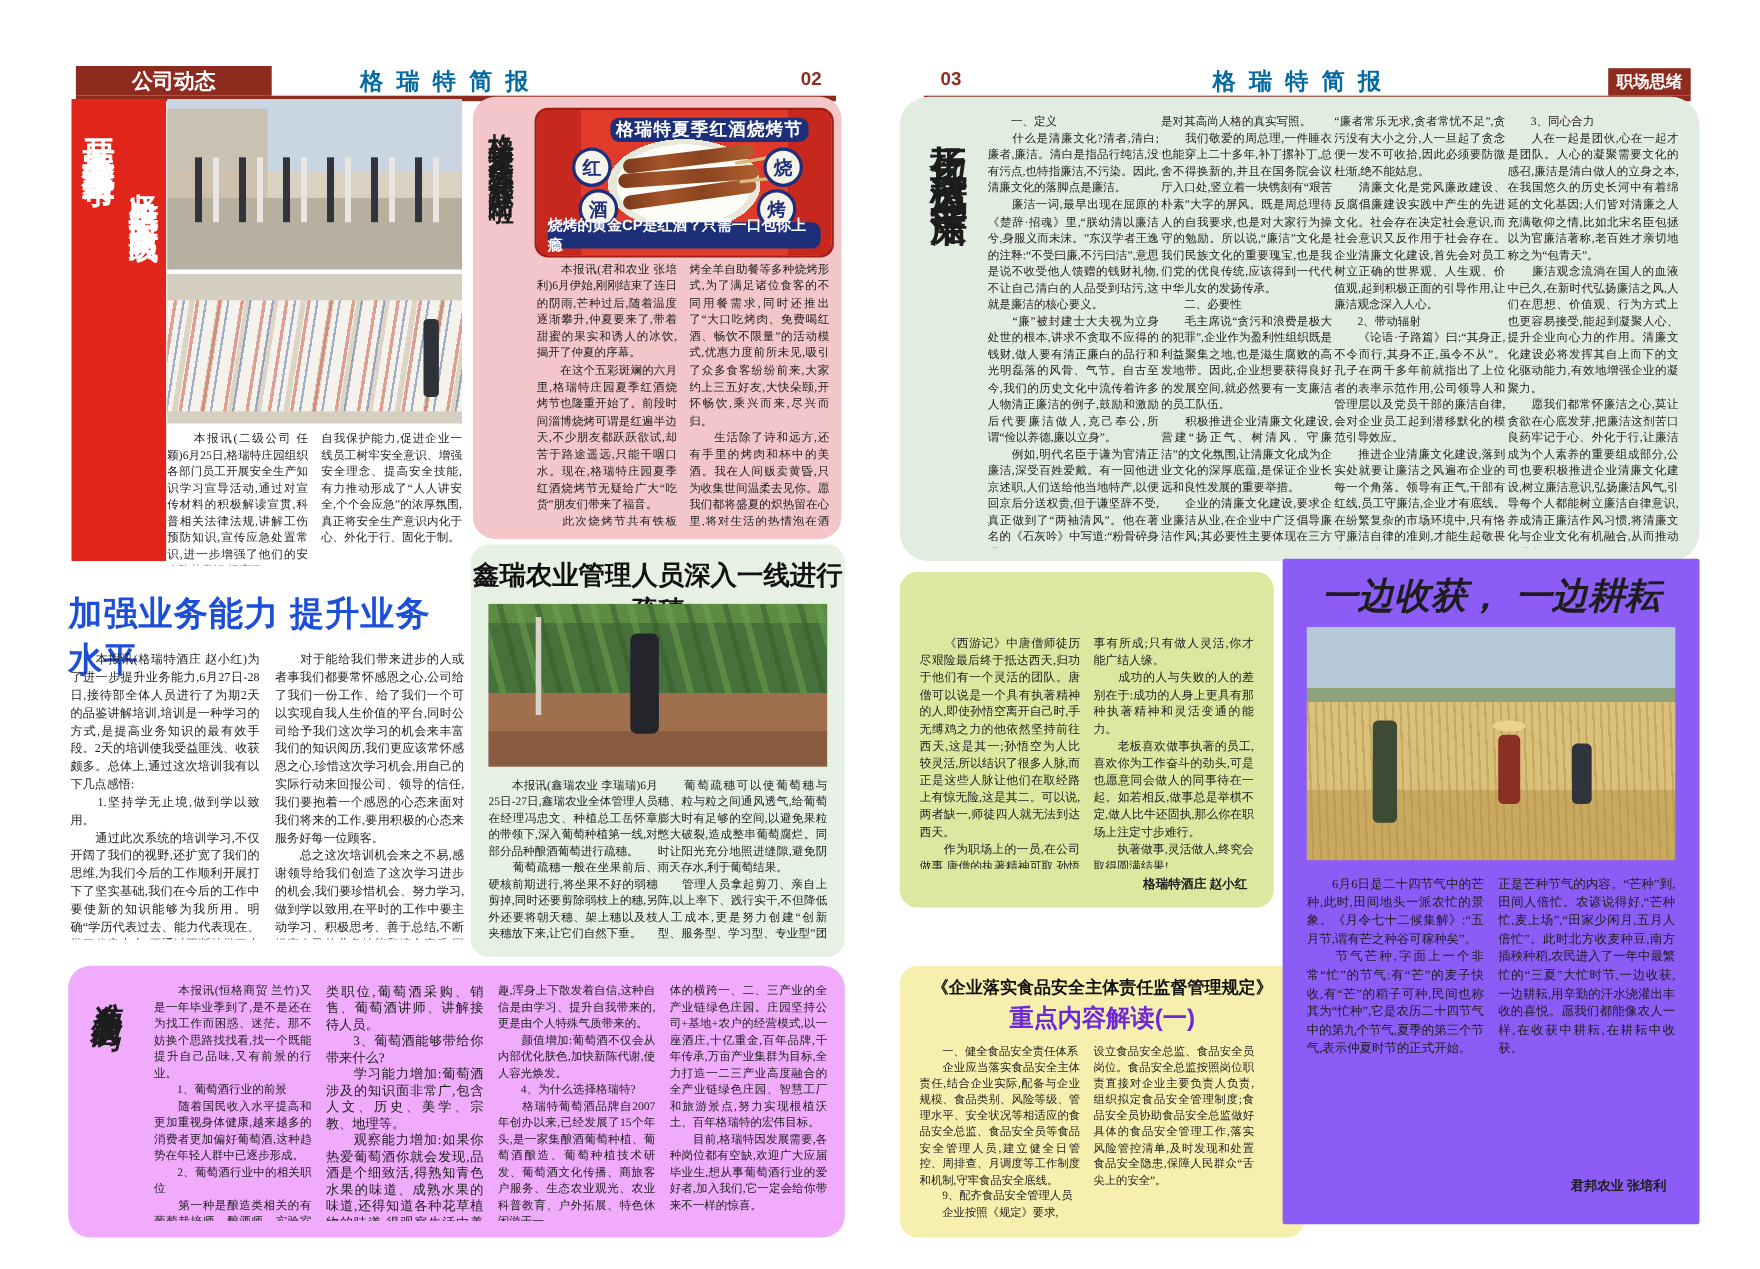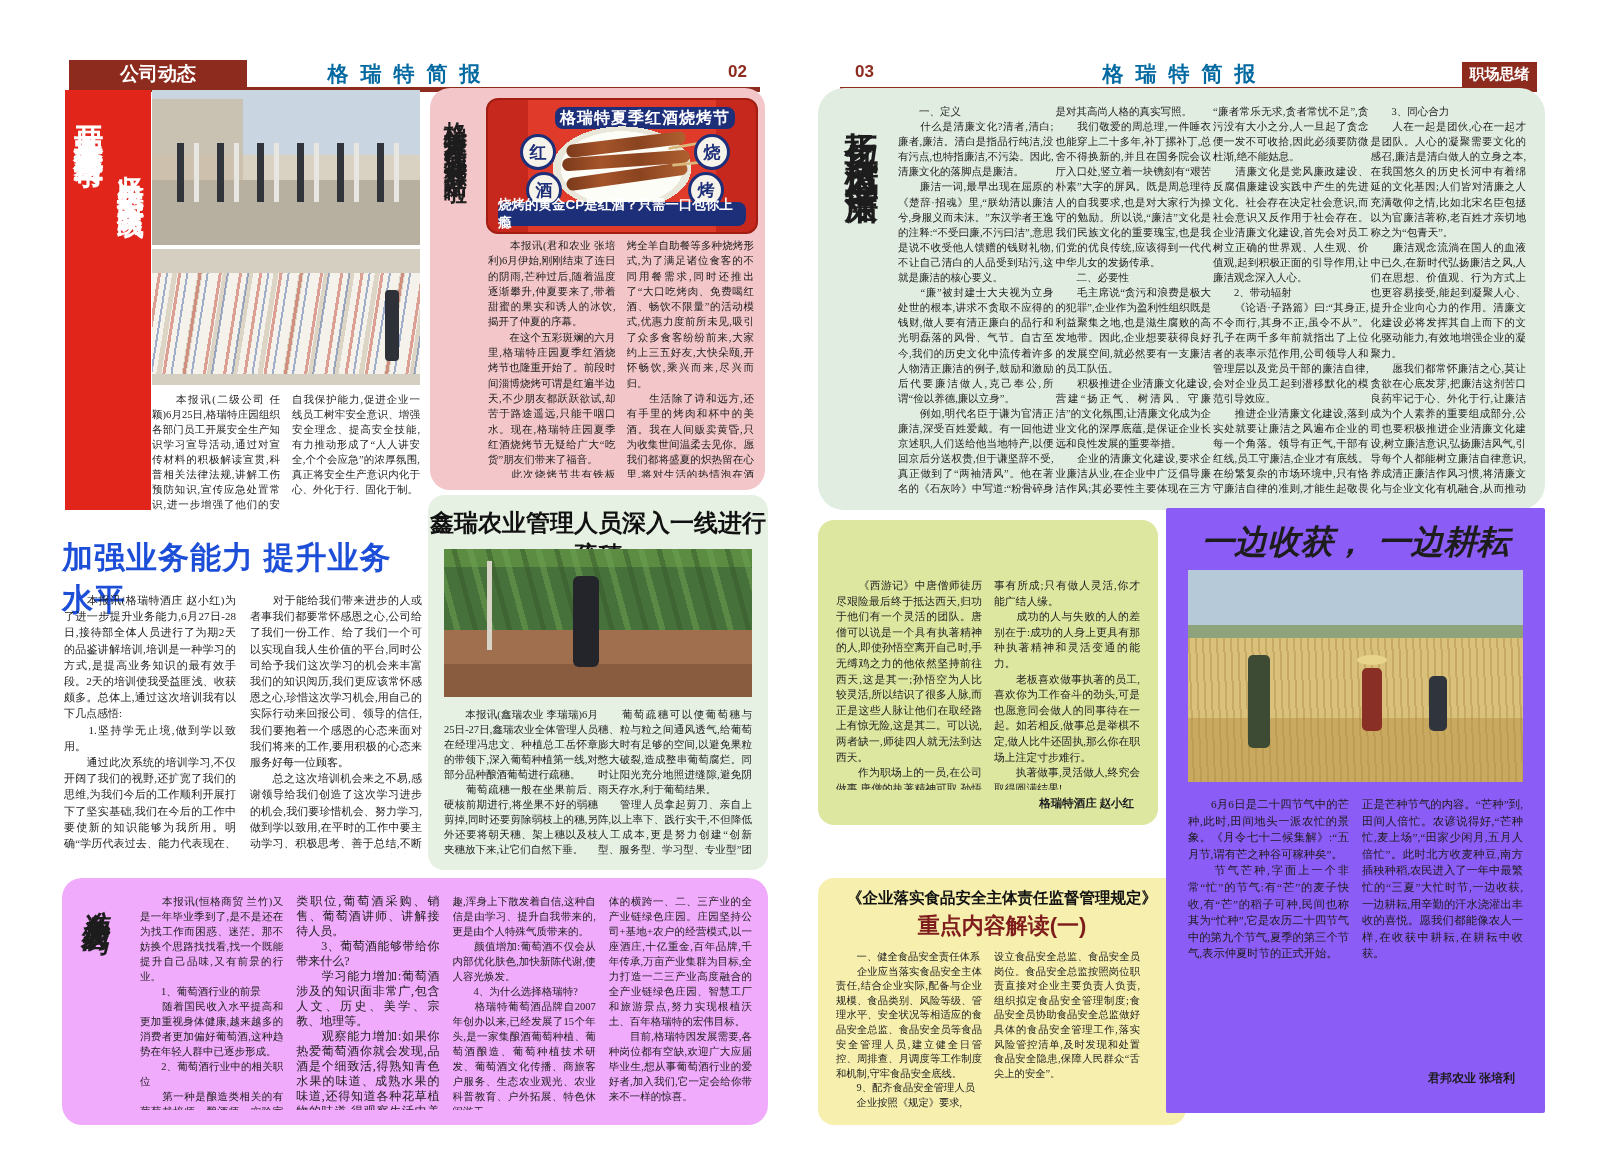--- a/index.html
+++ b/index.html
@@ -196,21 +196,21 @@
       <div class="col" style="font-size:10.8px;line-height:15.6px;">事有所成;只有做人灵活,你才能广结人缘。
 　　成功的人与失败的人的差别在于:成功的人身上更具有那种执著精神和灵活变通的能力。
 　　老板喜欢做事执著的员工,喜欢你为工作奋斗的劲头,可是也愿意同会做人的同事待在一起。如若相反,做事总是举棋不定,做人比牛还固执,那么你在职场上注定寸步难行。
 　　执著做事,灵活做人,终究会取得圆满结果!</div>
     </div>
     <div class="byline abs" style="right:24px;bottom:14px;font-size:11.5px;">格瑞特酒庄 赵小红</div>
   </div>
 
   <div class="abs box" style="left:818px;top:878px;width:368px;height:247px;background:#f6efad;border-radius:16px;">
     <div class="headline-sans" style="margin-top:10px;text-align:center;font-size:15.5px;color:#111;">《企业落实食品安全主体责任监督管理规定》</div>
-    <div class="headline-sans" style="margin-top:2px;text-align:center;font-size:22px;color:#7f1d1d;">重点内容解读(一)</div>
+    <div class="headline-sans" style="margin-top:2px;text-align:center;font-size:22px;color:#6d28d9;">重点内容解读(一)</div>
     <div class="cols abs" style="left:18px;top:72px;width:304px;height:162px;gap:12px;">
       <div class="col" style="font-size:10.3px;line-height:14.6px;">　　一、健全食品安全责任体系
 　　企业应当落实食品安全主体责任,结合企业实际,配备与企业规模、食品类别、风险等级、管理水平、安全状况等相适应的食品安全总监、食品安全员等食品安全管理人员,建立健全日管控、周排查、月调度等工作制度和机制,守牢食品安全底线。
 　　9、配齐食品安全管理人员
 　　企业按照《规定》要求,</div>
       <div class="col" style="font-size:10.3px;line-height:14.6px;">设立食品安全总监、食品安全员岗位。食品安全总监按照岗位职责直接对企业主要负责人负责,组织拟定食品安全管理制度;食品安全员协助食品安全总监做好具体的食品安全管理工作,落实风险管控清单,及时发现和处置食品安全隐患,保障人民群众“舌尖上的安全”。</div>
     </div>
   </div>
 
   <div class="abs box" style="left:1166px;top:508px;width:379px;height:605px;background:#8b5cf6;border-radius:2px;">

